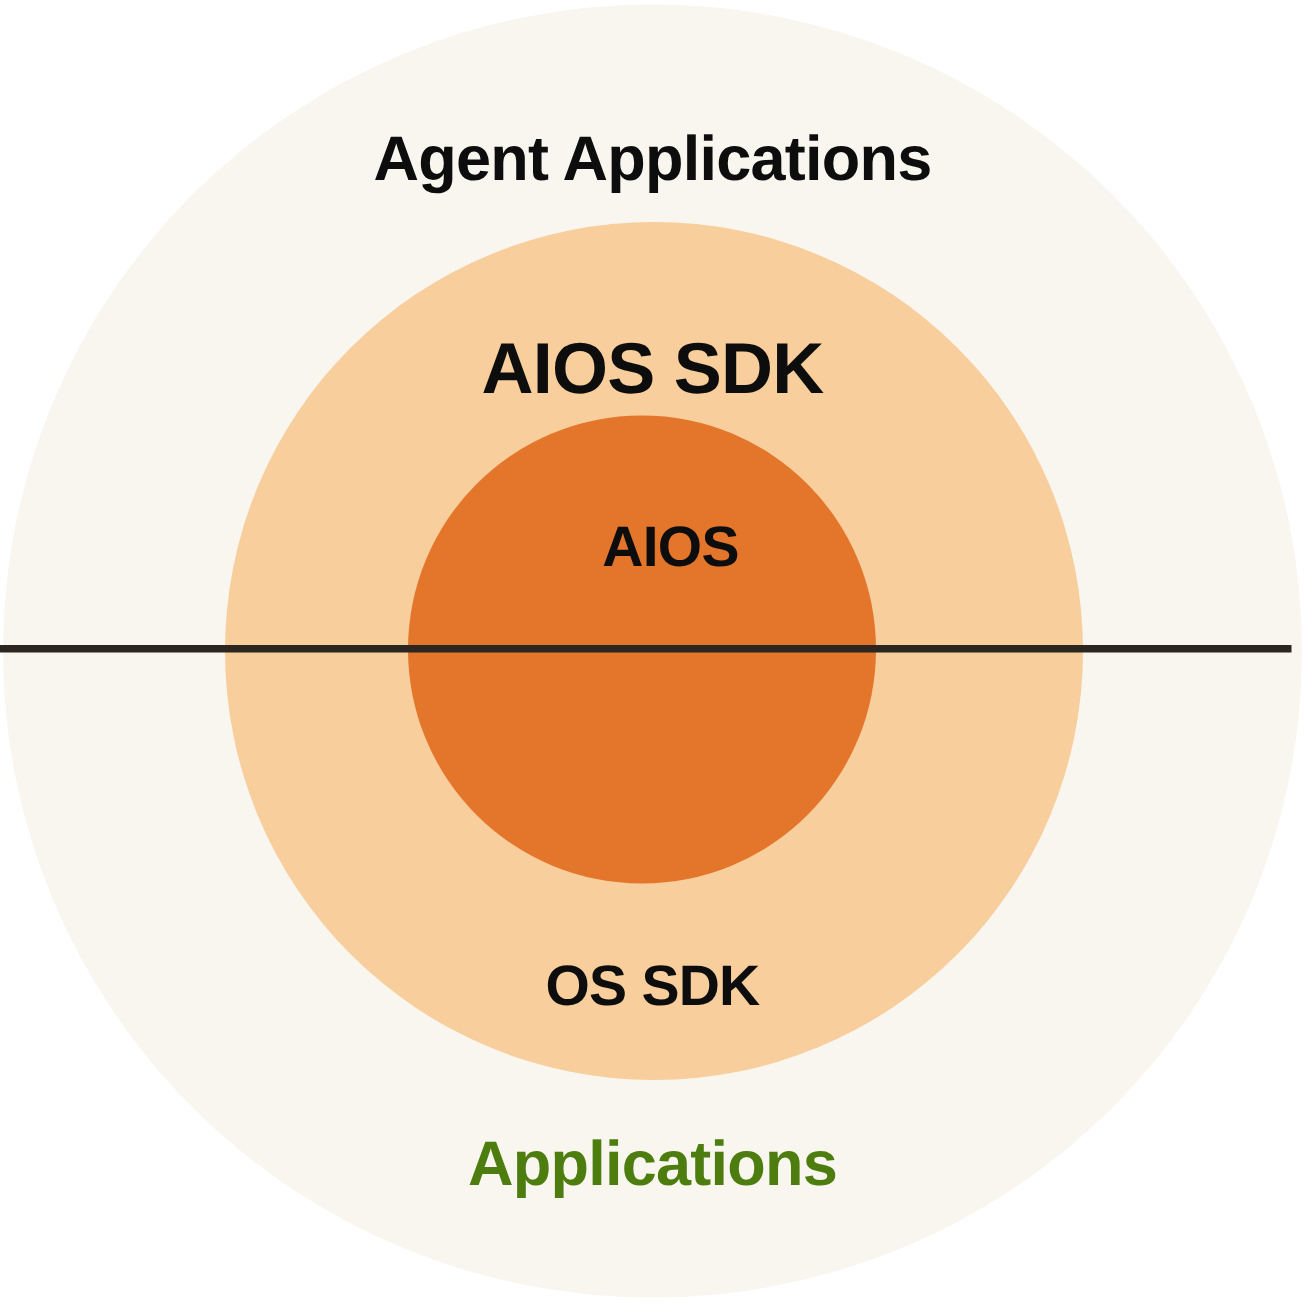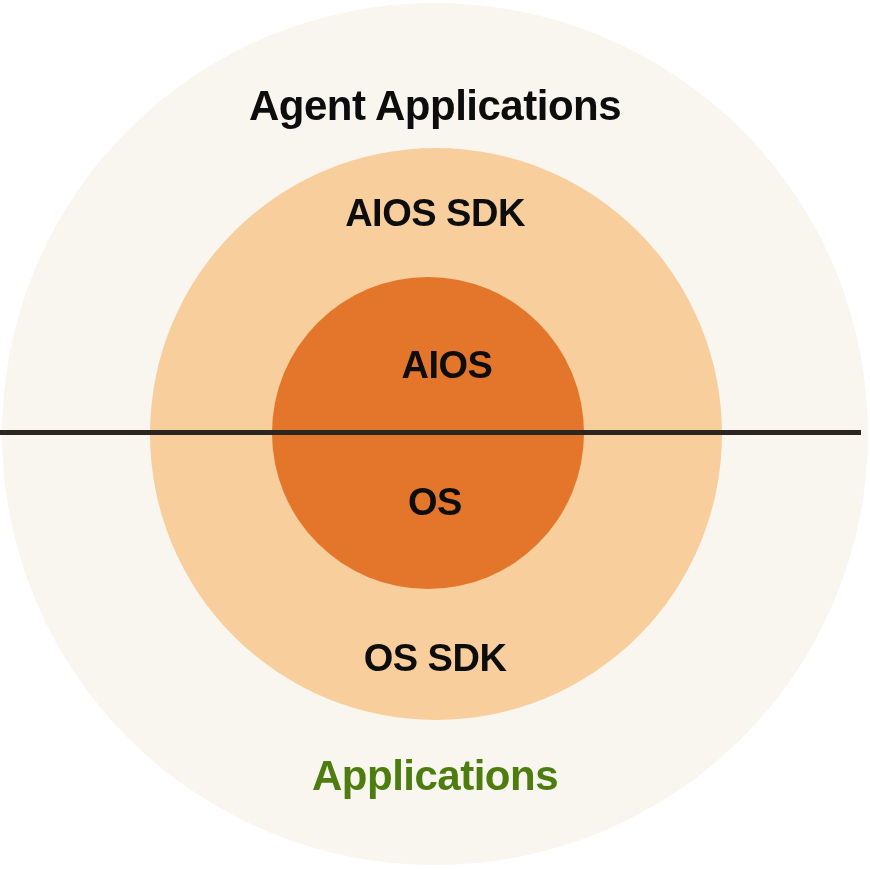--- a/index.html
+++ b/index.html
@@ -74,22 +74,22 @@
     font-family: "Liberation Sans", sans-serif;
     letter-spacing: -0.5px;
     white-space: nowrap;
   }
 
   .label-agent-applications {
     top: 82px;
     font-size: 42px;
   }
   .label-aios-sdk {
-    top: 192px;
-    font-size: 38px;
+    top: 219px;
+    font-size: 48px;
   }
   .label-aios {
     top: 344px;
     font-size: 38px;
   }
   .label-os {
     top: 481px;
     font-size: 38px;
   }
   .label-os-sdk {
@@ -113,19 +113,18 @@
   <div class="ring ring-inner" style="background: rgb(228, 118, 43);"></div>
 
   <div class="divider-line" style="background: rgb(43, 38, 32);"></div>
 
   <div class="label label-agent-applications" style="color: rgb(13, 13, 13);">Agent Applications</div>
 
   <div class="label label-aios-sdk" style="color: rgb(13, 13, 13);">AIOS SDK</div>
 
   <div class="label label-aios" style="color: rgb(13, 13, 13); padding-left: 12px;">AIOS</div>
 
-  <div class="label label-os" style="color: rgb(13, 13, 13);">OS</div>
 
   <div class="label label-os-sdk" style="color: rgb(13, 13, 13); margin-top: 12px;">OS SDK</div>
 
   <div class="label label-applications" style="color: #4d7c0f;">Applications</div>
 
 </div>
 
 </body></html>

